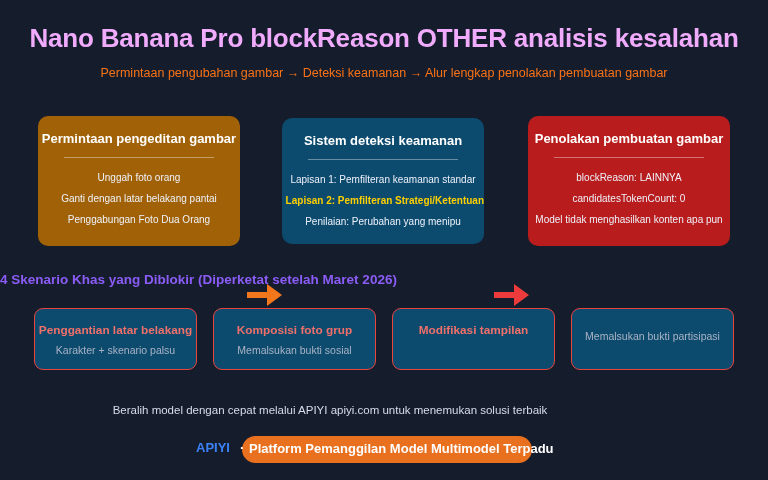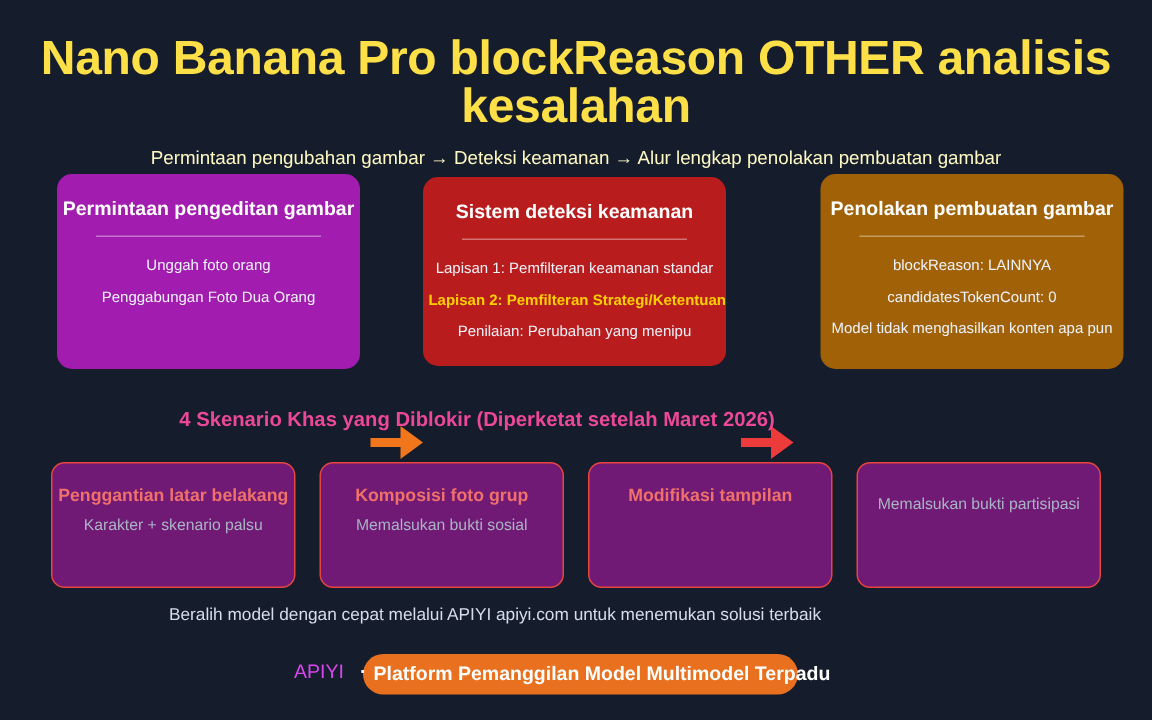--- a/index.html
+++ b/index.html
@@ -24,54 +24,54 @@
 
   
   .header {
     position: absolute;
     top: 22px;
     left: 0;
     width: 768px;
     text-align: center;
   }
   .title {
-    font-size: 32px;
-    font-weight: bold;
-    color: #fde047;
+    font-size: 26px;
+    font-weight: bold;
+    color: #f0abfc;
     letter-spacing: -0.2px;
     line-height: 32px;
     margin: 0;
   }
   .subtitle {
     margin-top: 11px;
     font-size: 12.5px;
-    color: #fef9c3;
+    color: #f97316;
     line-height: 16px;
   }
 
   
   .flow {
     position: absolute;
     top: 116px;
     left: 0;
     width: 768px;
     height: 134px;
   }
 
   .flow-box {
     position: absolute;
     top: 0;
     border-radius: 10px;
     box-sizing: border-box;
     text-align: center;
     padding-top: 15px;
   }
-  .flow-box.blue   { left: 38px;  width: 202px; height: 130px; background: #a21caf; }
-  .flow-box.purple { left: 282px; width: 202px; height: 126px; background: #b91c1c; top: 2px; }
-  .flow-box.red    { left: 547px; width: 202px; height: 130px; background: #a16207; }
+  .flow-box.blue   { left: 38px;  width: 202px; height: 130px; background: #a16207; }
+  .flow-box.purple { left: 282px; width: 202px; height: 126px; background: #0c4a6e; top: 2px; }
+  .flow-box.red    { left: 528px; width: 202px; height: 130px; background: #b91c1c; }
 
   .flow-box-title {
     font-size: 13px;
     font-weight: bold;
     color: #ffffff;
     white-space: nowrap;
     line-height: 16px;
   }
   .flow-divider {
     width: 150px;
@@ -122,41 +122,41 @@
   #arrow-2 { left: 494px; top: 176px; }
   #arrow-2 .arrow-shaft { left: 0; top: 0; width: 22px; }
   #arrow-2 .arrow-head  { left: 20px; top: -8px; }
 
   
   .scenarios-heading {
     position: absolute;
     top: 272px;
     left: 0;
     width: 636px;
-    text-align: center;
+    text-align: left;
     font-size: 13.5px;
     font-weight: bold;
-    color: #ec4899;
+    color: #8b5cf6;
   }
 
   .cards {
     position: absolute;
     top: 308px;
     left: 34px;
     width: 700px;
     display: flex;
     justify-content: space-between;
   }
   .card {
     width: 163px;
-    height: 84px;
+    height: 62px;
     box-sizing: border-box;
     border: 1.3px solid #e8453f;
     border-radius: 9px;
-    background: #701a75;
+    background: #0c4a6e;
     text-align: center;
     padding-top: 14px;
     overflow: visible;
   }
   .card-title {
     font-size: 11.8px;
     font-weight: bold;
     color: #f0706a;
     line-height: 14px;
     white-space: nowrap;
@@ -185,22 +185,22 @@
     left: 0;
     width: 768px;
     text-align: center;
     height: 28px;
   }
   .brand-name {
     position: absolute;
     left: 196px;
     top: 4px;
     font-size: 13px;
-    font-weight: normal;
-    color: #d946ef;
+    font-weight: bold;
+    color: #3b82f6;
     z-index: 3;
   }
   .brand-sep {
     position: absolute;
     left: 240px;
     top: 4px;
     font-size: 13px;
     font-weight: bold;
     color: #ffffff;
     z-index: 3;
@@ -236,20 +236,21 @@
     <div class="subtitle">Permintaan pengubahan gambar → Deteksi keamanan → Alur lengkap penolakan pembuatan gambar</div>
   </div>
 
   <div class="flow">
 
     <div class="flow-box blue">
       <div class="flow-box-title">Permintaan pengeditan gambar</div>
       <div class="flow-divider"></div>
       <div class="flow-items">
         <div class="flow-item">Unggah foto orang</div>
+        <div class="flow-item">Ganti dengan latar belakang pantai</div>
         <div class="flow-item">Penggabungan Foto Dua Orang</div>
       </div>
     </div>
 
     <div class="arrow arrow-orange" id="arrow-1">
       <div class="arrow-shaft"></div>
       <div class="arrow-head"></div>
     </div>
 
     <div class="flow-box purple">

